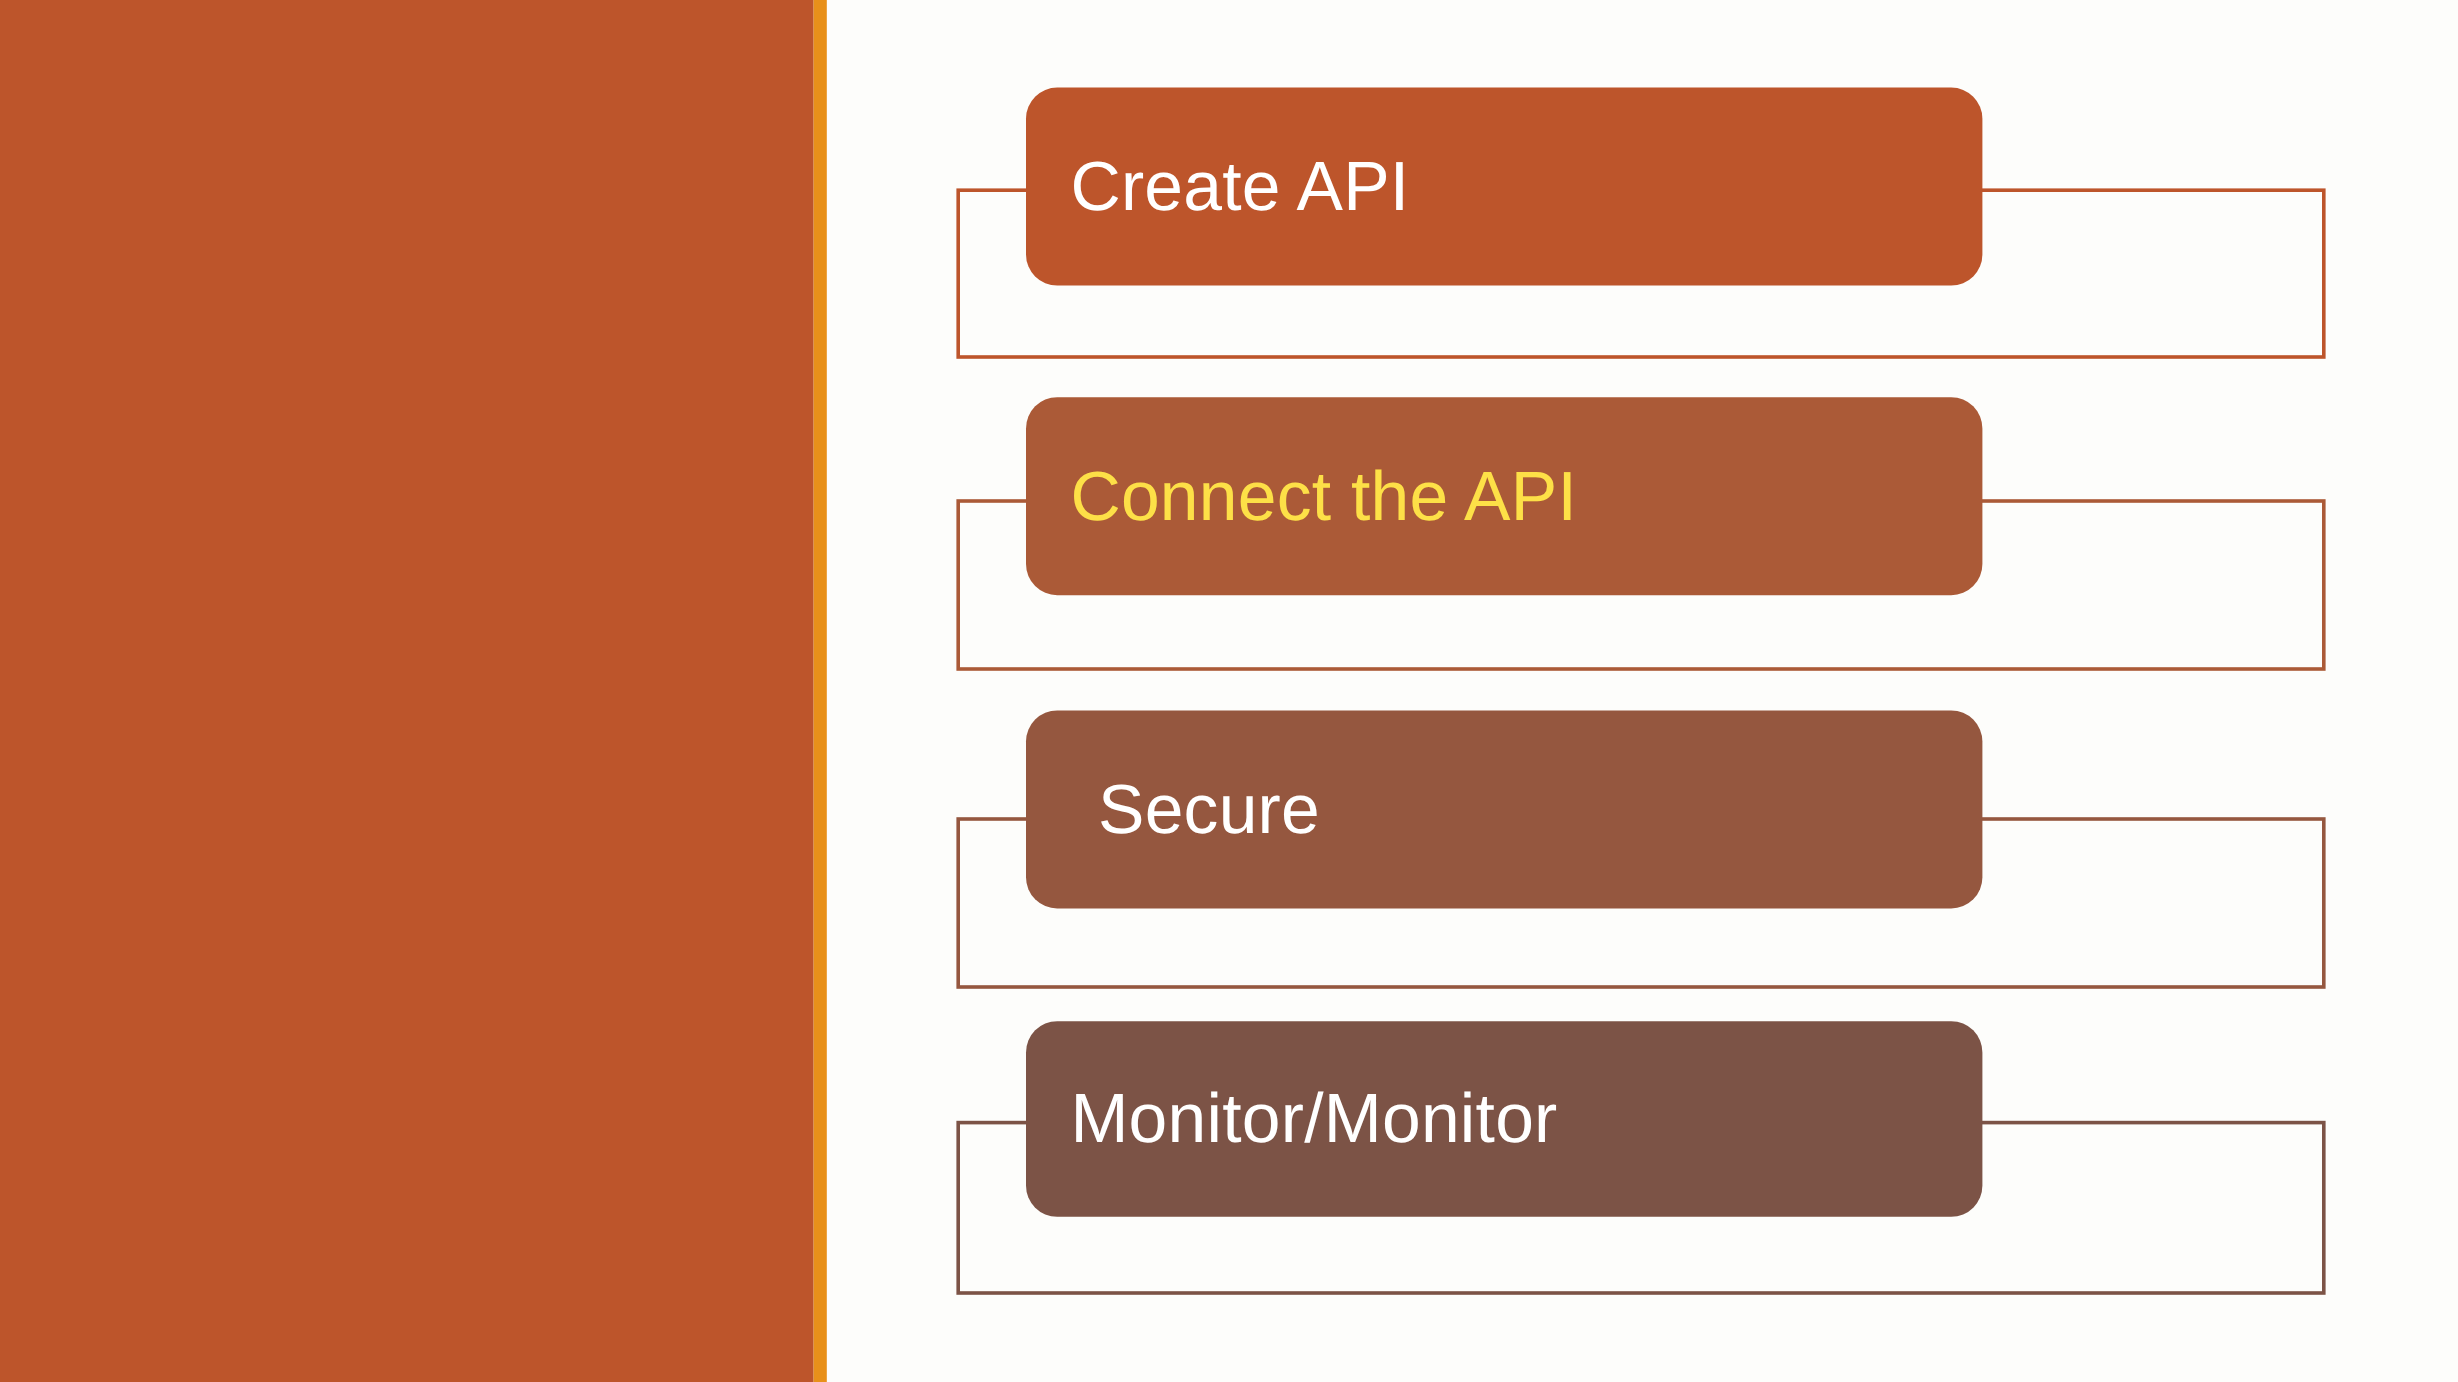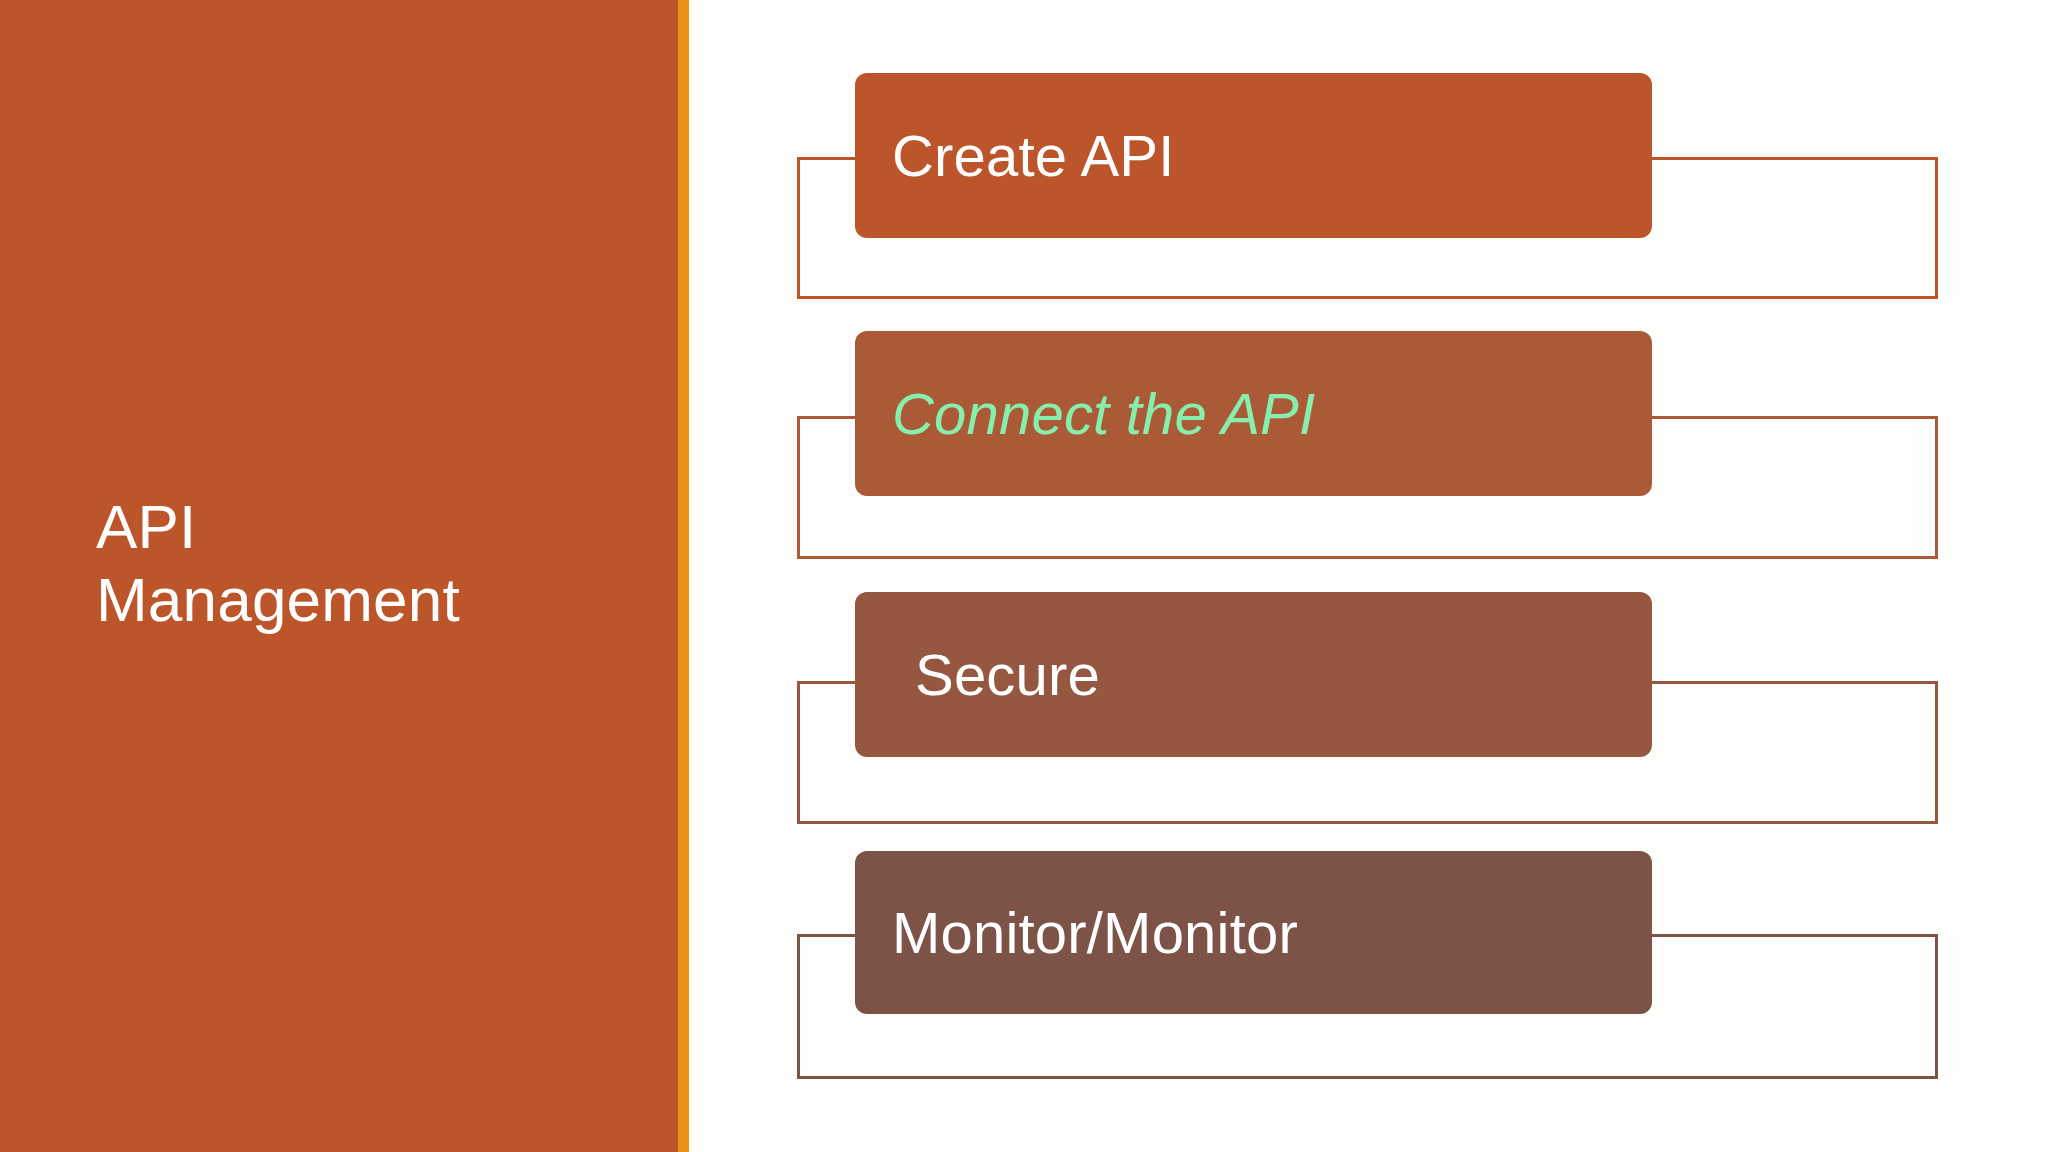--- a/index.html
+++ b/index.html
@@ -78,21 +78,21 @@
     background: transparent;
     border-style: solid;
     border-width: 3px;
   }
 
   
   .row-chip {
     position: absolute;
     left: 855px;
     width: 797px;
-    border-radius: 12px;
+    border-radius: 26px;
     box-sizing: border-box;
     display: flex;
     align-items: center;
   }
 
   .row-label {
     color: #ffffff;
     font-size: 58px;
     font-weight: 400;
     letter-spacing: 0.2px;
@@ -113,36 +113,34 @@
   #row-3 .row-chip    { top: 851px; height: 163px; }
   #row-3 .row-outline { top: 934px; height: 145px; }
 </style>
 </head>
 <body style="background: rgb(253, 253, 251);">
 
 <div id="slide" style="background: rgb(253, 253, 251);">
 
   <div id="left-panel" style="background: rgb(189, 85, 43);"></div>
   <div id="accent-bar" style="background: rgb(232, 144, 26);"></div>
-  <div id="panel-title" style="color: rgb(255, 255, 255);">API
-Management</div>
 
   <div id="stage">
 
     <div class="row" id="row-0">
       <div class="row-outline" style="border-color: rgb(189, 85, 43);"></div>
       <div class="row-chip" style="background: rgb(189, 85, 43);">
         <span class="row-label" style="color: rgb(255, 255, 255);">Create API</span>
       </div>
     </div>
 
     <div class="row" id="row-1">
       <div class="row-outline" style="border-color: rgb(171, 90, 55);"></div>
       <div class="row-chip" style="background: rgb(171, 90, 55);">
-        <span class="row-label" style="color: #86efac; font-style: italic;">Connect the API</span>
+        <span class="row-label" style="color: #fde047;">Connect the API</span>
       </div>
     </div>
 
     <div class="row" id="row-2">
       <div class="row-outline" style="border-color: rgb(149, 87, 63);"></div>
       <div class="row-chip" style="background: rgb(149, 87, 63); padding-left: 23px;">
         <span class="row-label" style="color: rgb(255, 255, 255);">Secure</span>
       </div>
     </div>
 

